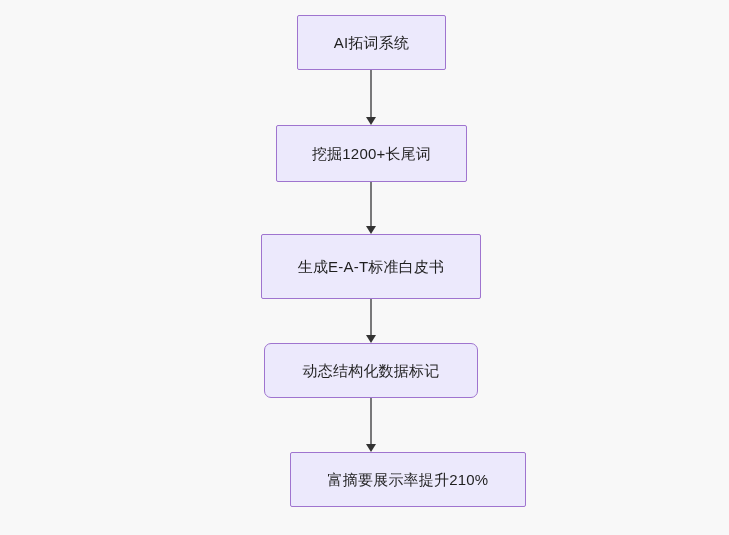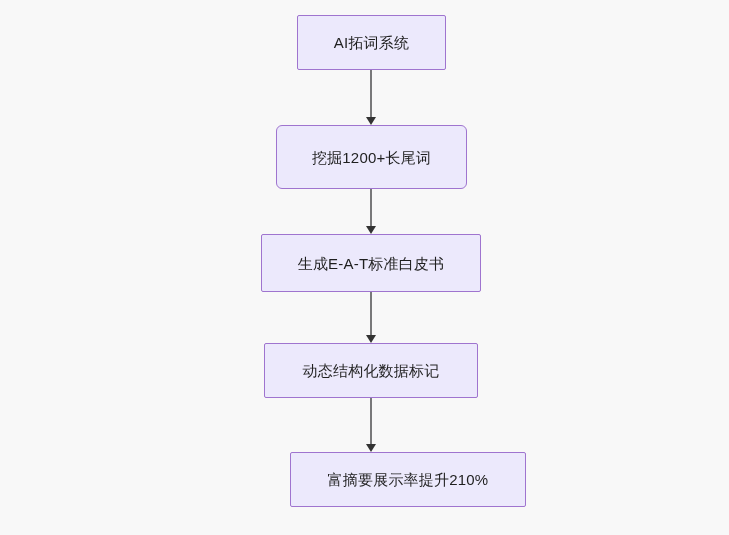--- a/index.html
+++ b/index.html
@@ -80,29 +80,29 @@
 
   <div class="edge" style="left:371px; top:398px;">
     <div class="edge-line" style="height:46px;"></div>
     <div class="edge-arrow" style="top:46px;"></div>
   </div>
 
   <div class="node" style="left:297px; top:15px; width:149px; height:55px;">
     <span class="node-label">AI拓词系统</span>
   </div>
 
-  <div class="node" style="left:276px; top:125px; width:191px; height:64px;border-radius:6px;">
+  <div class="node" style="left:276px; top:125px; width:191px; height:57px;">
     <span class="node-label">挖掘1200+长尾词</span>
   </div>
 
-  <div class="node" style="left:261px; top:234px; width:220px; height:58px;">
+  <div class="node" style="left:261px; top:234px; width:220px; height:65px;">
     <span class="node-label">生成E-A-T标准白皮书</span>
   </div>
 
-  <div class="node" style="left:264px; top:343px; width:214px; height:55px;">
+  <div class="node" style="left:264px; top:343px; width:214px; height:55px;border-radius:7px;">
     <span class="node-label">动态结构化数据标记</span>
   </div>
 
   <div class="node" style="left:253px; top:452px; width:236px; height:55px;margin-left:37px;">
     <span class="node-label">富摘要展示率提升210%</span>
   </div>
 
 </div>
 
 </body></html>

